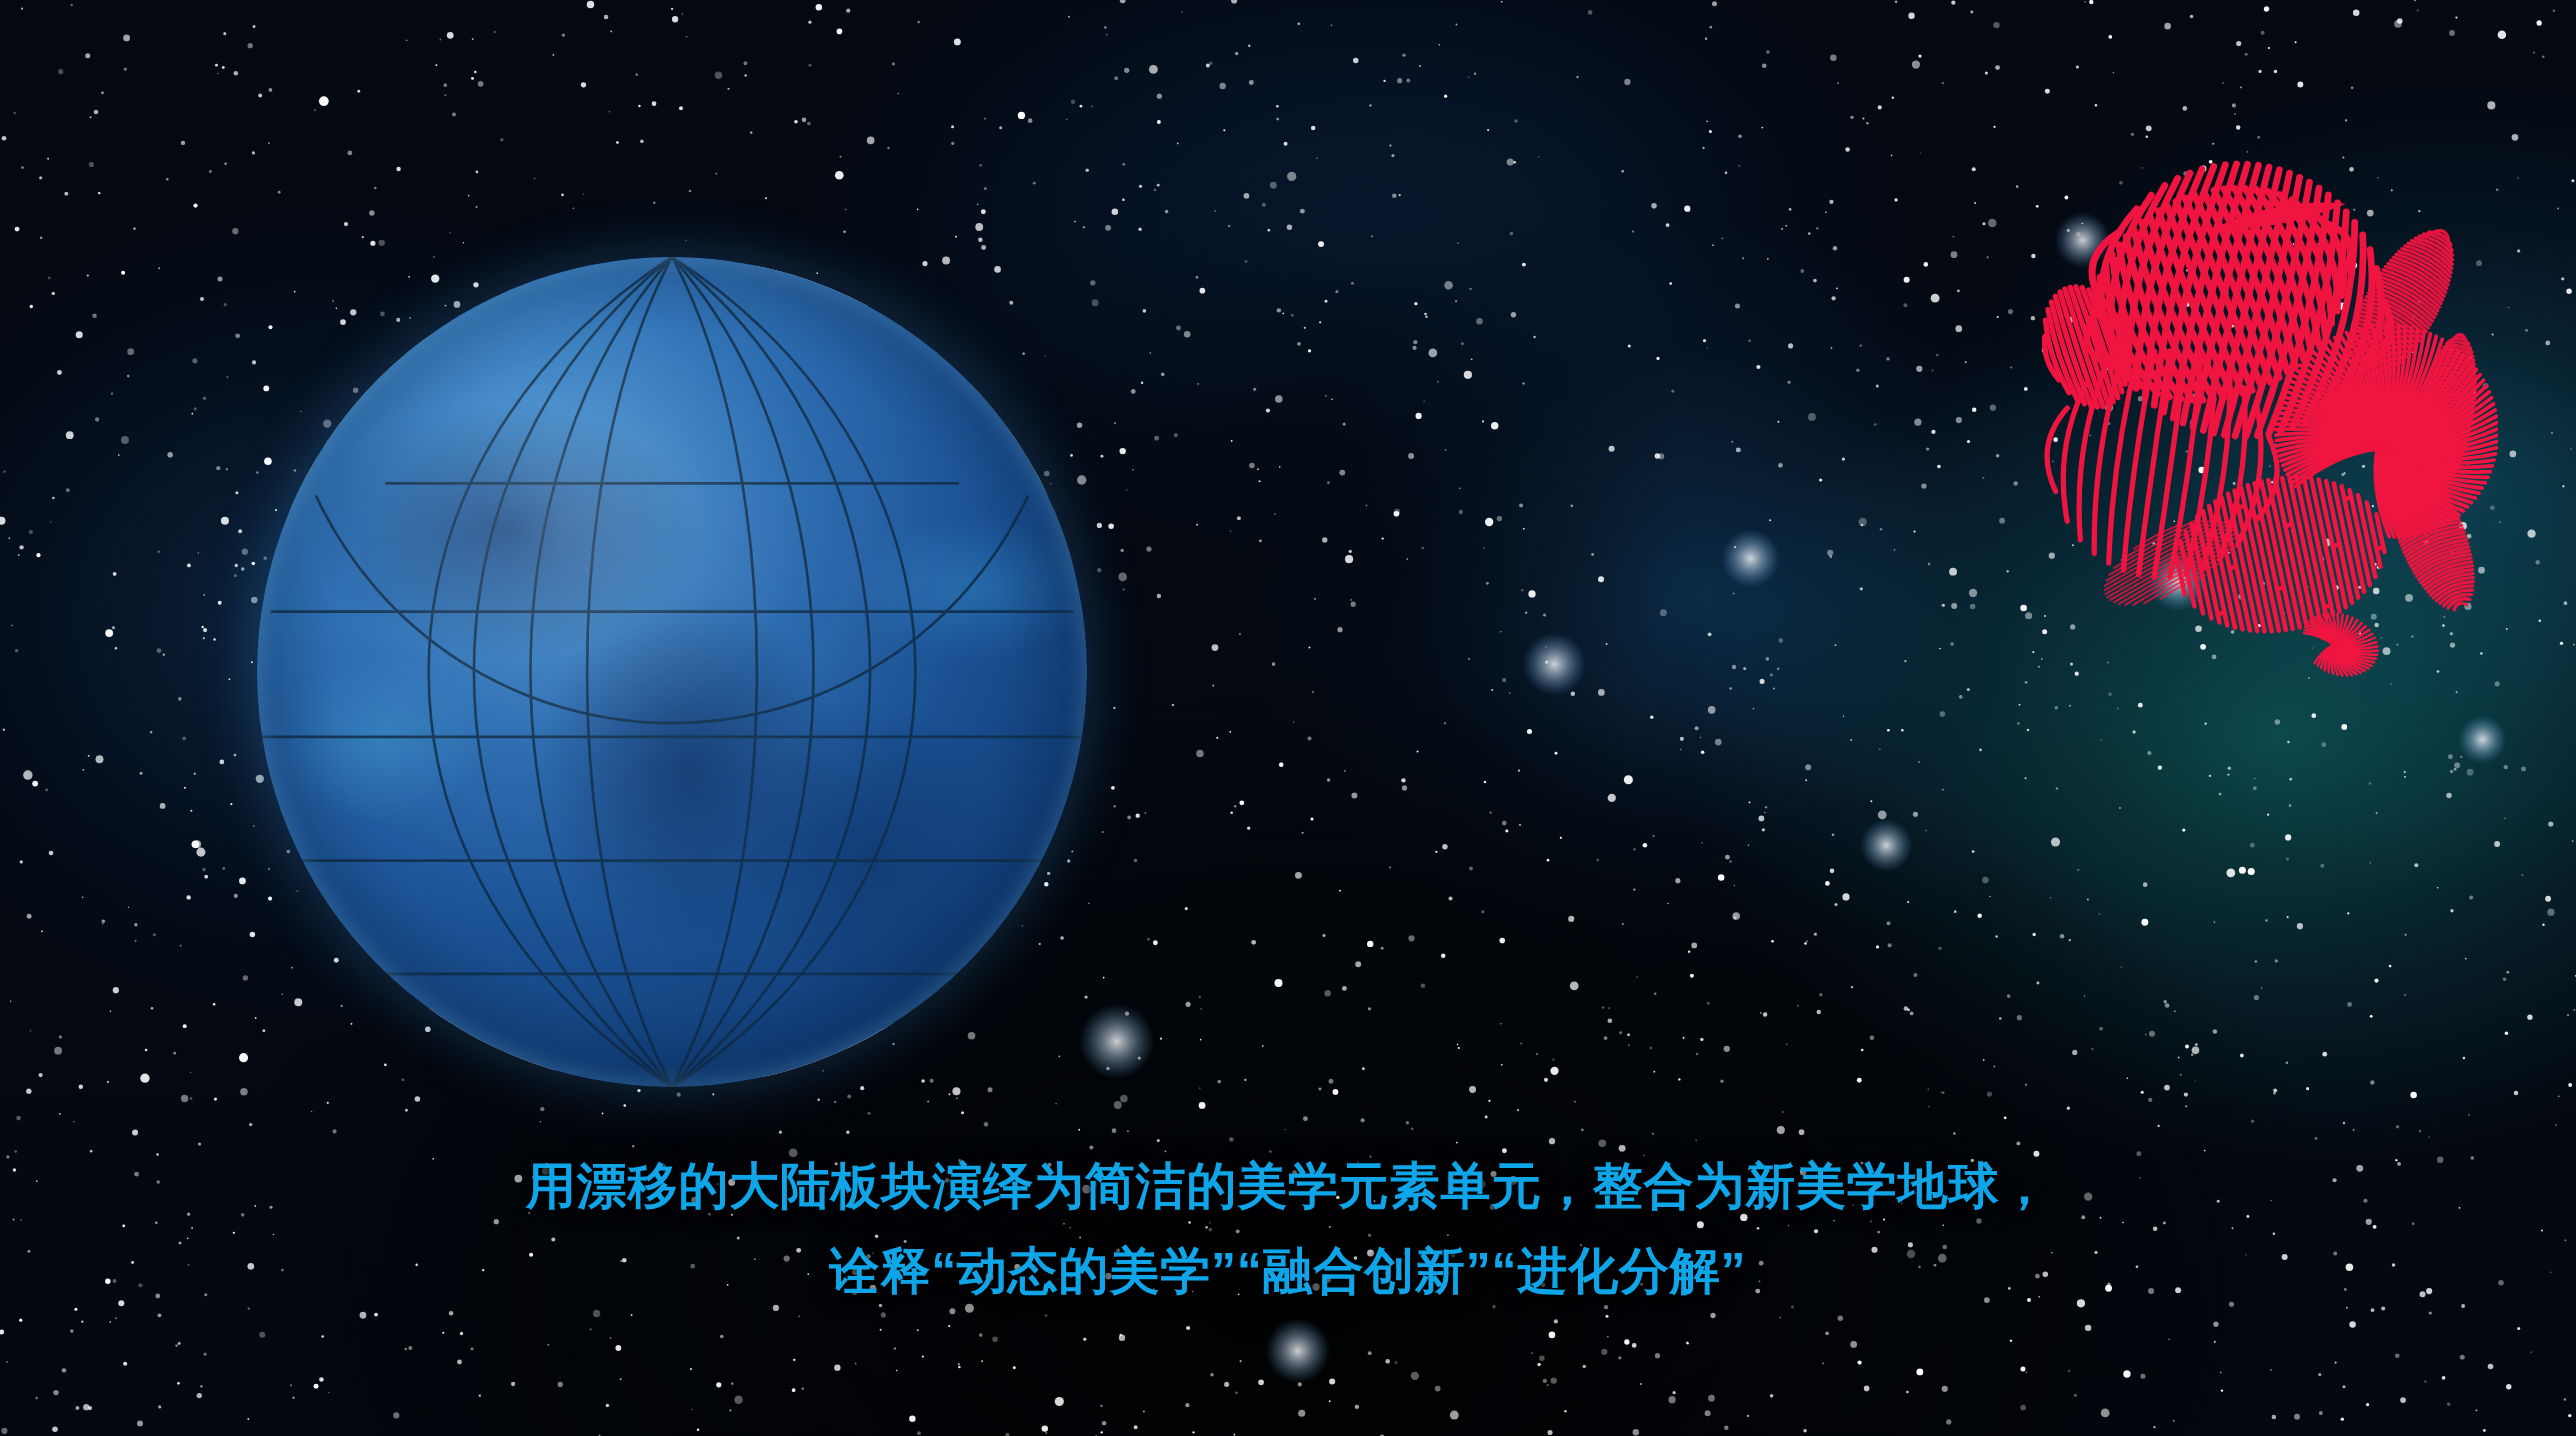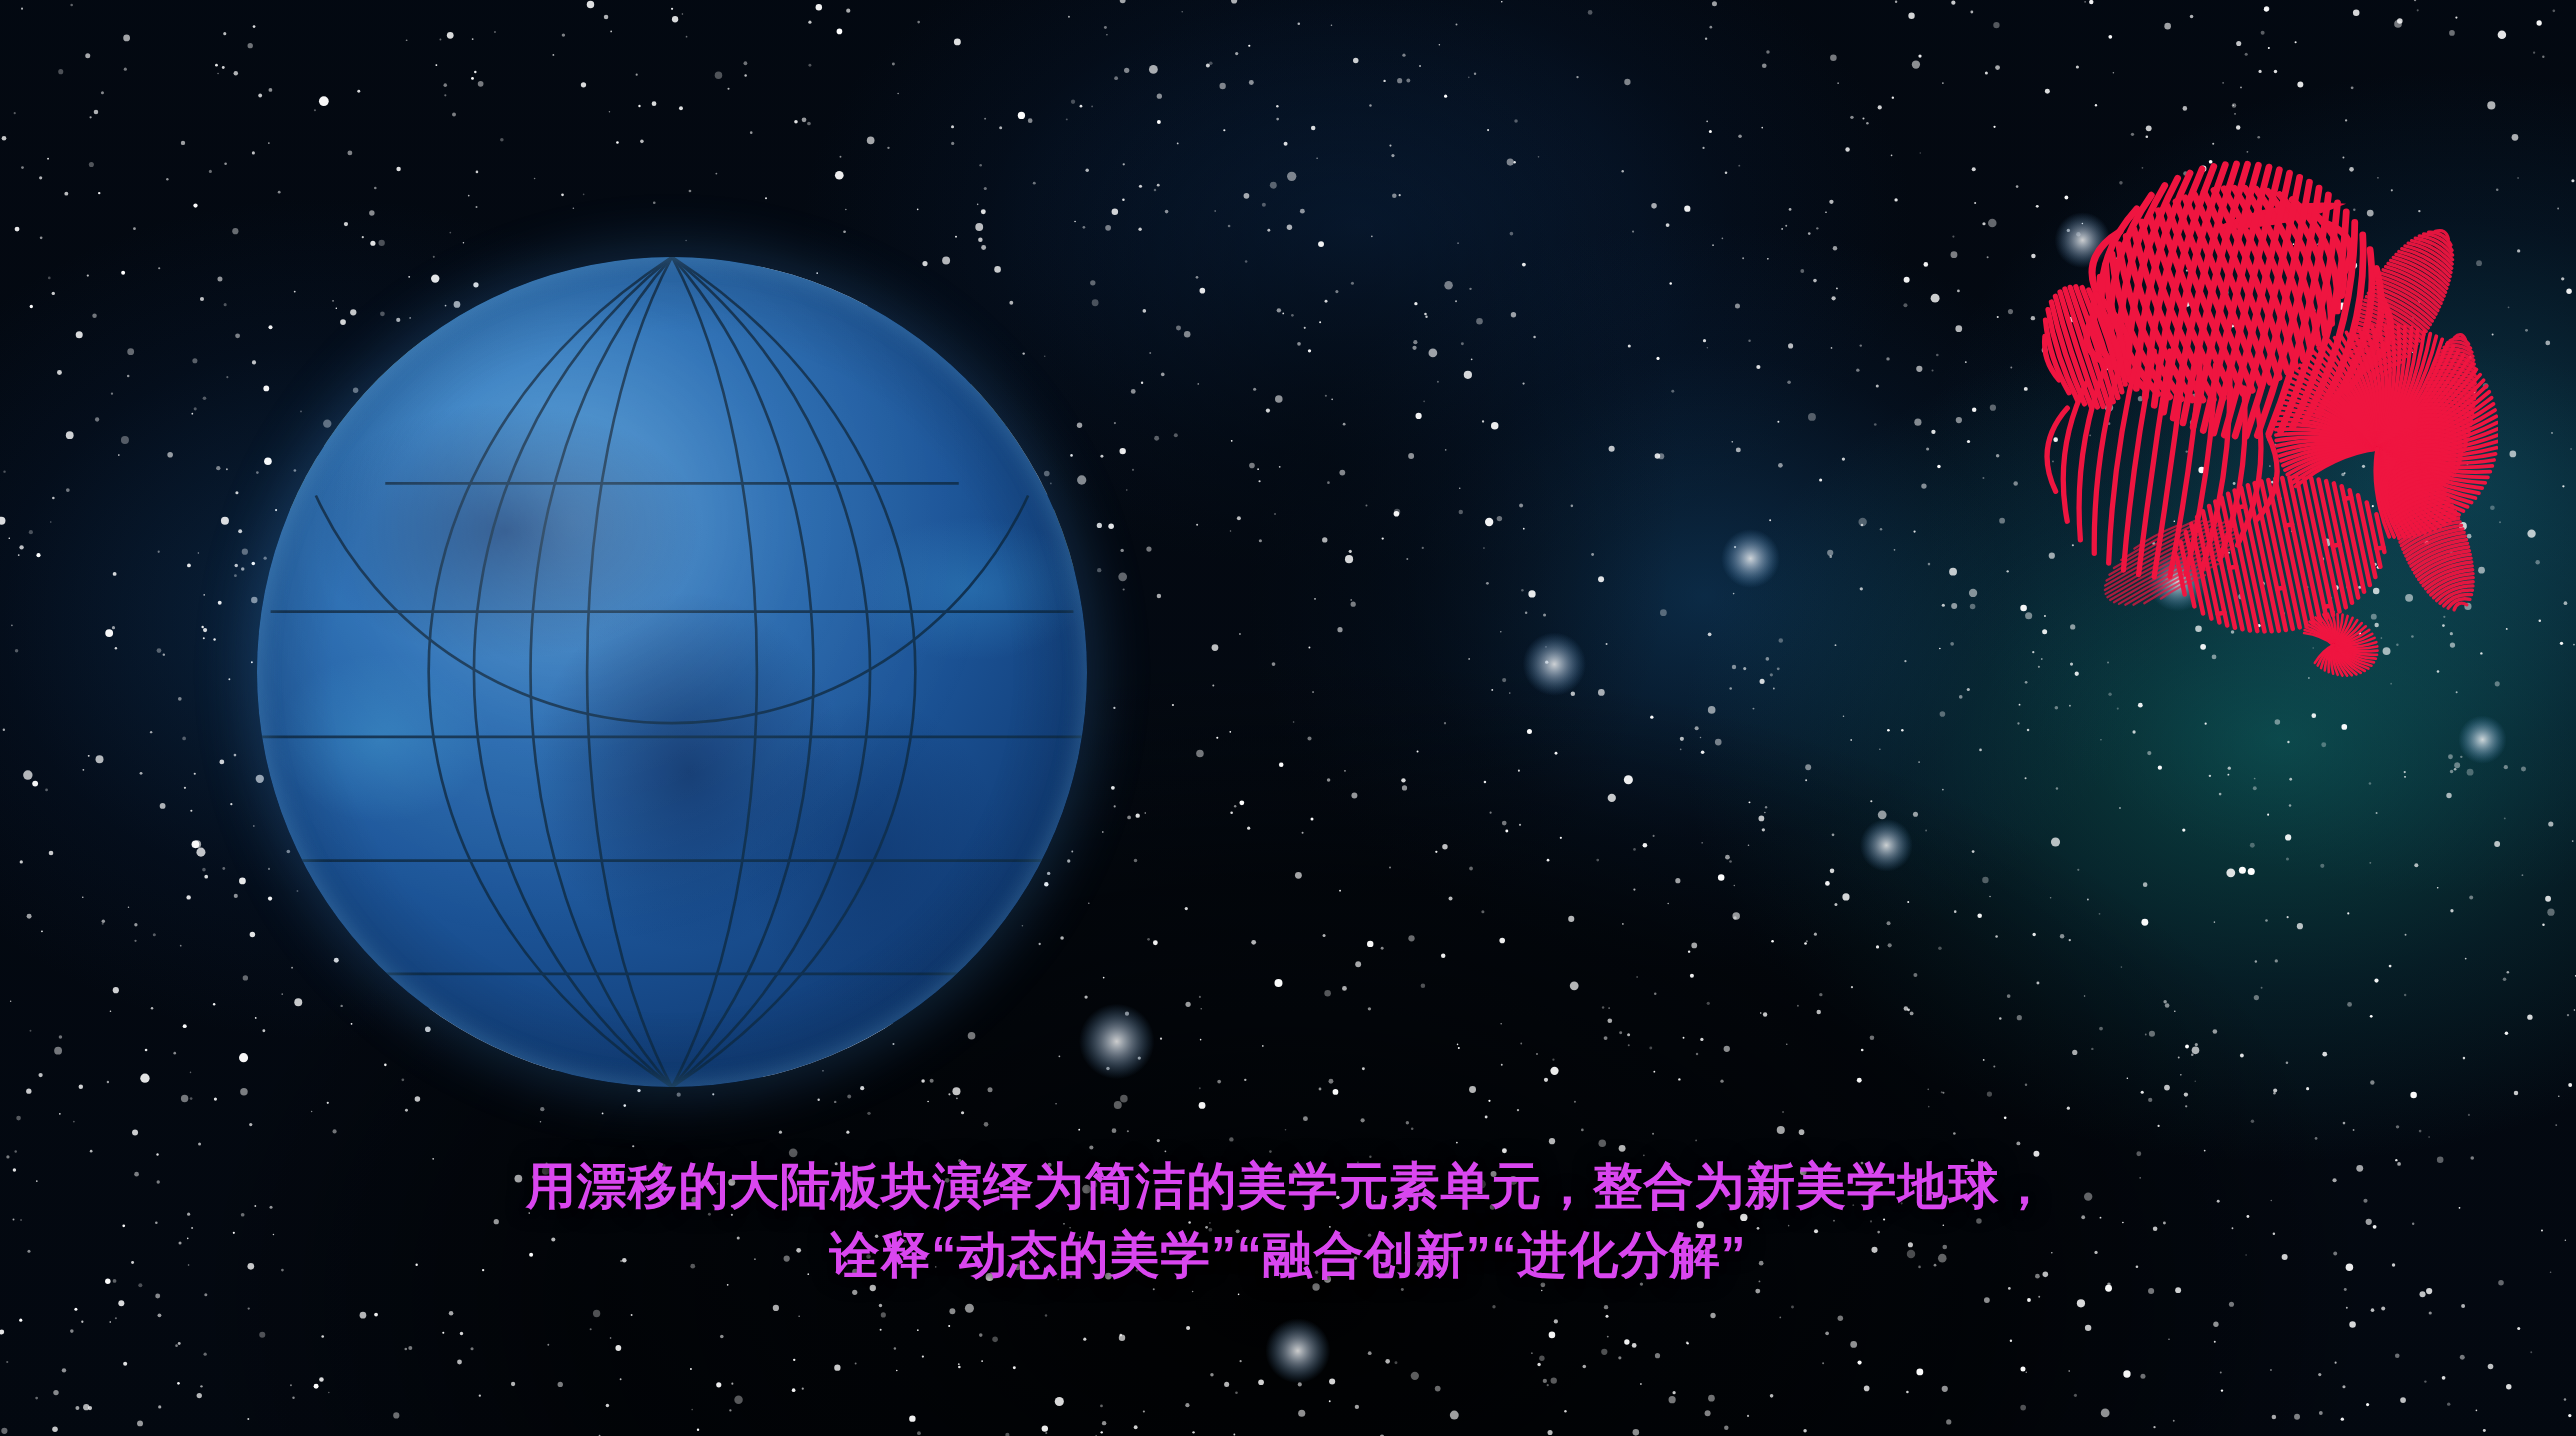--- a/index.html
+++ b/index.html
@@ -102,29 +102,29 @@
     height: 996px;
   }
 
   
   .caption {
     position: absolute;
     left: 0;
     right: 0;
     top: 1154px;
     text-align: center;
-    color: #d946ef;
+    color: #0ea5e9;
     font-weight: 700;
     font-size: 50px;
     line-height: 1.30;
     letter-spacing: 0.8px;
     text-shadow: 0 1.5px 7.5px rgba(0,0,0,0.85), 0 0 21px rgba(0,0,0,0.6);
   }
   .caption .cap-line { display: block; white-space: nowrap; }
-  .caption .cap-line + .cap-line { margin-top: 4px; }
+  .caption .cap-line + .cap-line { margin-top: 20px; }
 </style>
 </head>
 <body>
 
 <div id="stage">
 
   <div class="bg-base"></div>
   <div class="bg-dark-veil"></div>
   <svg class="stars" width="2576" height="1437" viewBox="0 0 3414 1904" aria-hidden="true">
     <defs>

